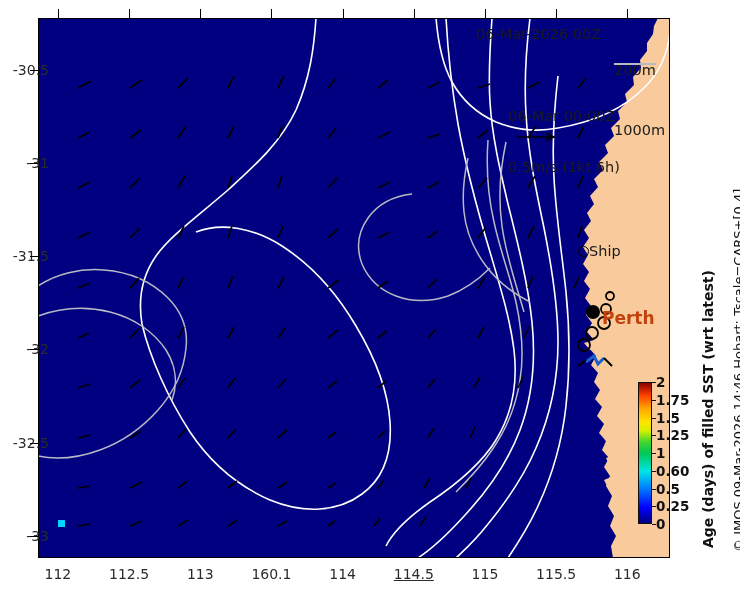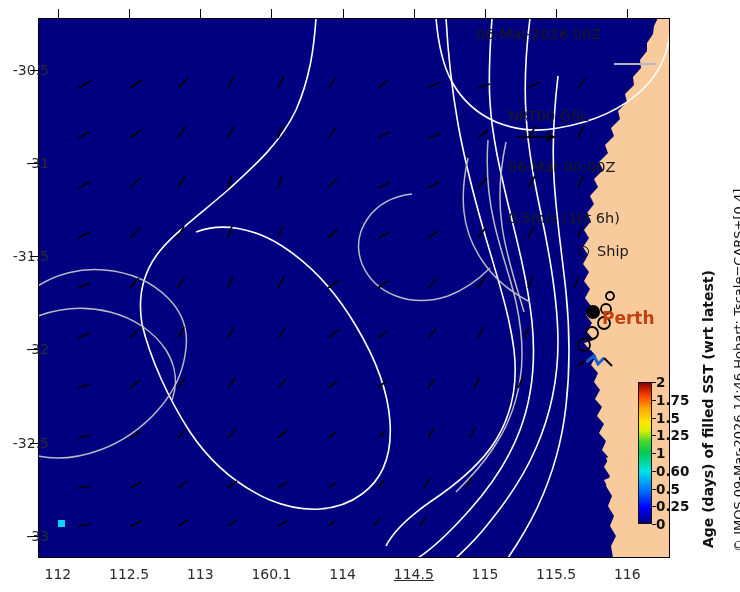--- a/index.html
+++ b/index.html
@@ -65,21 +65,21 @@
     position: absolute; left: 614px; top: 63px;
     width: 42px; height: 2px; background: #b9b9c4;
   }
   #vector-arrow {
     position: absolute; left: 516px; top: 132px;
     width: 42px; height: 10px;
   }
 
   .ship-legend {
     position: absolute; left: 578px; top: 243px;
-    display: flex; align-items: center; gap: 8px;
+    display: flex; align-items: center; 
   }
   .ship-ring {
     width: 11px; height: 11px; border: 1.6px solid #000;
     border-radius: 50%; background: transparent;
   }
   .ship-lbl { font-size: 14.5px; color: #1a1a1a; }
 
   #perth-dot {
     position: absolute; left: 586px; top: 305px;
     width: 14px; height: 14px; border-radius: 50%; background: #000;
@@ -331,24 +331,27 @@
       <g fill="none" stroke="#000000" stroke-width="2">
         <path d="M540,348 L548,342 M566,340 L574,348"></path>
       </g>
     </svg>
 
   </div>
   <div id="plot-border"></div>
 
   <div class="map-text" id="date-stamp">06-Mar-2026 00Z</div>
 
+  <div class="map-text" id="depth-key">
+    <div>200m</div>
+    <div>1000m</div>
+  </div>
   <div id="depth-key-line"></div>
 
   <div class="map-text" id="vector-key">
-    <div>NRT00 GSL</div>
     <div>06-Mar 00:00Z</div>
     <div>0.5m/s (1kt 6h)</div>
   </div>
   <svg id="vector-arrow" viewBox="0 0 42 10">
     <path d="M1,5 L36,5 M30,1.5 L38,5 L30,8.5" stroke="#000" stroke-width="1.6" fill="none"></path>
   </svg>
 
   <div class="ship-legend">
     <div class="ship-ring"></div>
     <div class="ship-lbl">Ship</div>

